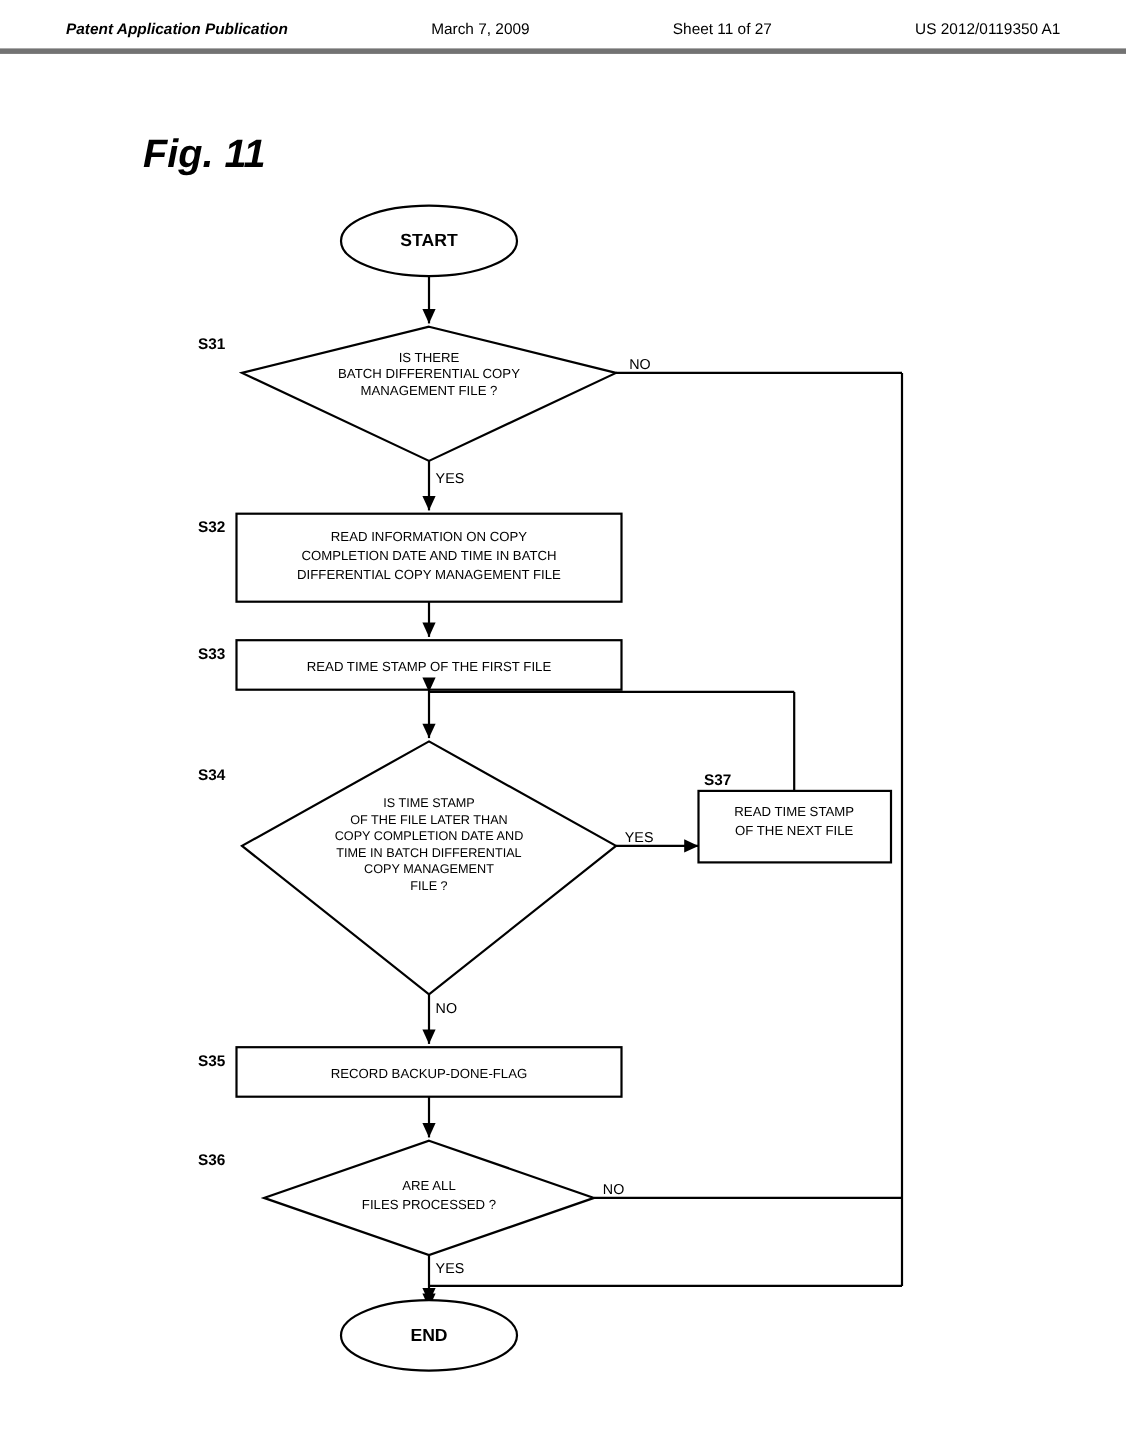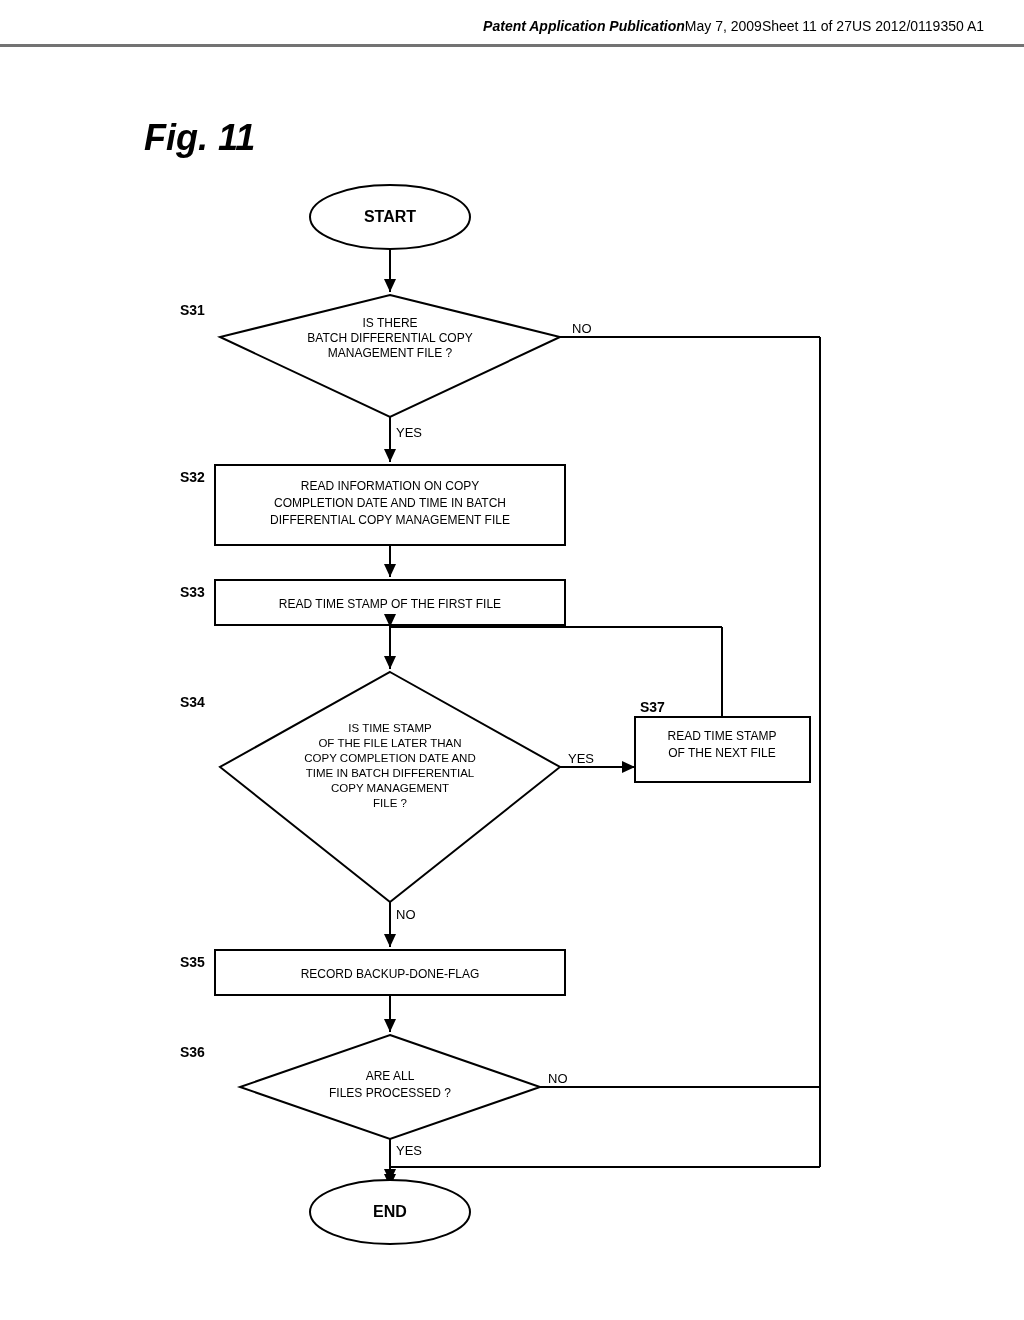--- a/index.html
+++ b/index.html
@@ -14,24 +14,24 @@
 
     .page {
       width: 1024px;
       height: 1320px;
       position: relative;
       background: #fff;
     }
 
     .header {
       display: flex;
-      justify-content: flex-end;
+      justify-content: space-between;
       align-items: center;
-      padding: 18px 40px 10px 60px;
-      border-bottom: 3px solid #737373;
+      padding: 18px 60px 10px 60px;
+      border-bottom: 5px solid #737373;
     }
 
     .header-left {
       font-size: 14px;
       font-weight: bold;
       font-style: italic;
     }
 
     .header-center {
       font-size: 14px;
@@ -51,34 +51,34 @@
       position: absolute;
       top: 0;
       left: 0;
       width: 100%;
       height: 100%;
     }
 
     .fig-label {
       position: absolute;
       top: 70px;
-      left: 144px;
+      left: 130px;
       font-size: 36px;
       font-style: italic;
       font-weight: bold;
       font-family: Arial, sans-serif;
     }
   </style>
 </head>
 <body>
 
 <div class="page">
   <div class="header">
     <span class="header-left">Patent Application Publication</span>
-    <span class="header-center">May 7, 2009</span>
+    <span class="header-center">March 7, 2009</span>
     <span class="header-center">Sheet 11 of 27</span>
     <span class="header-right">US 2012/0119350 A1</span>
   </div>
 
   <div class="diagram-area">
     <div class="fig-label">Fig. 11</div>
 
     <svg class="flowchart" viewBox="0 0 1024 1260">
 
       <ellipse cx="390" cy="170" rx="80" ry="32" fill="white" stroke="black" stroke-width="2"></ellipse>

